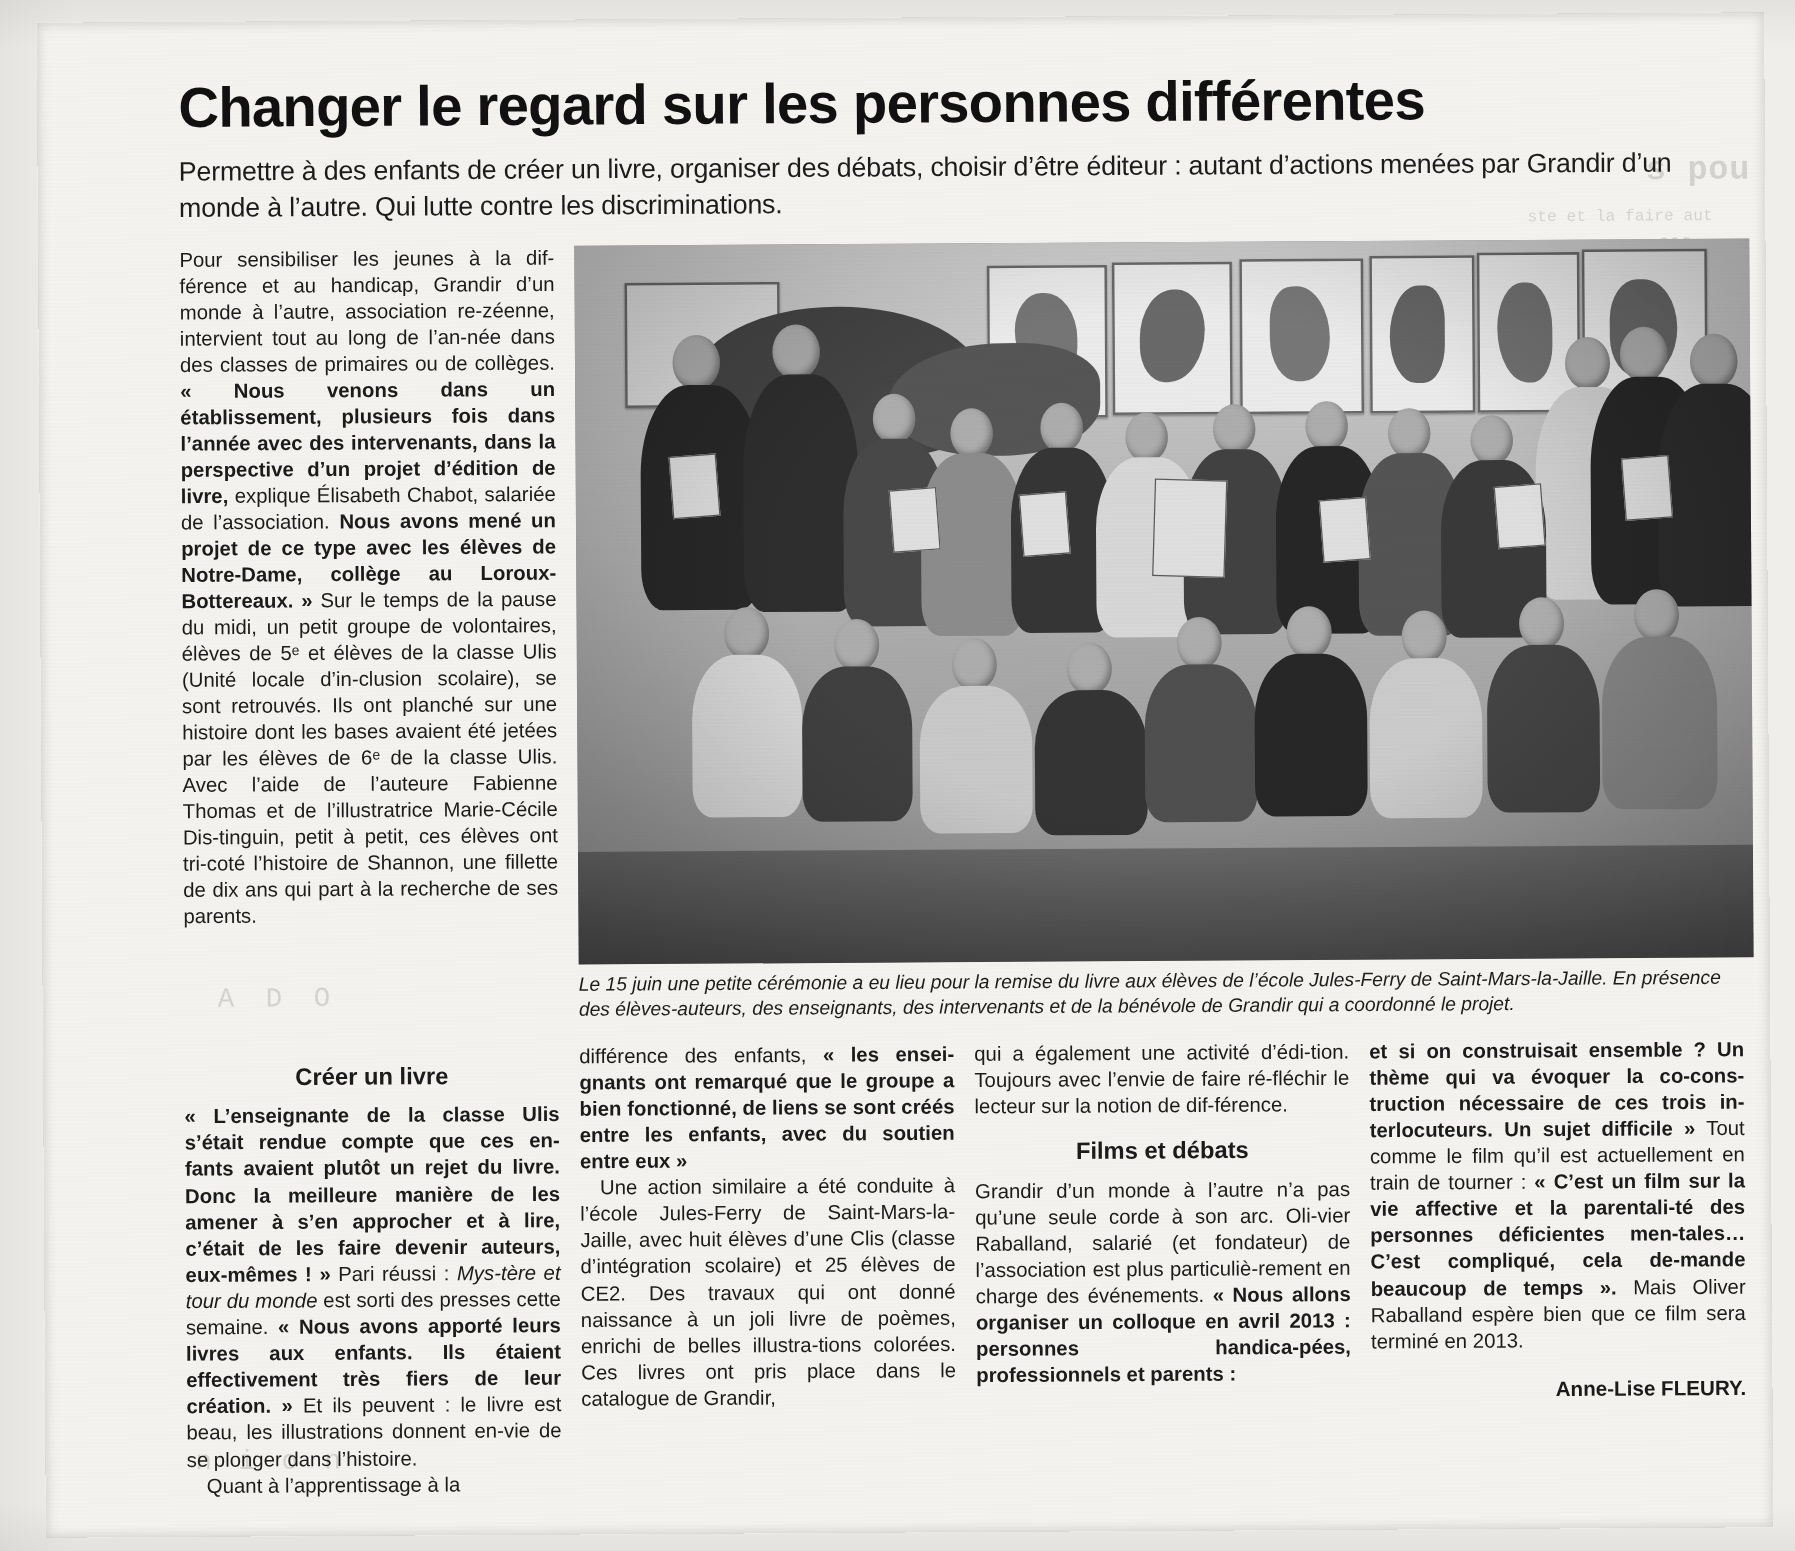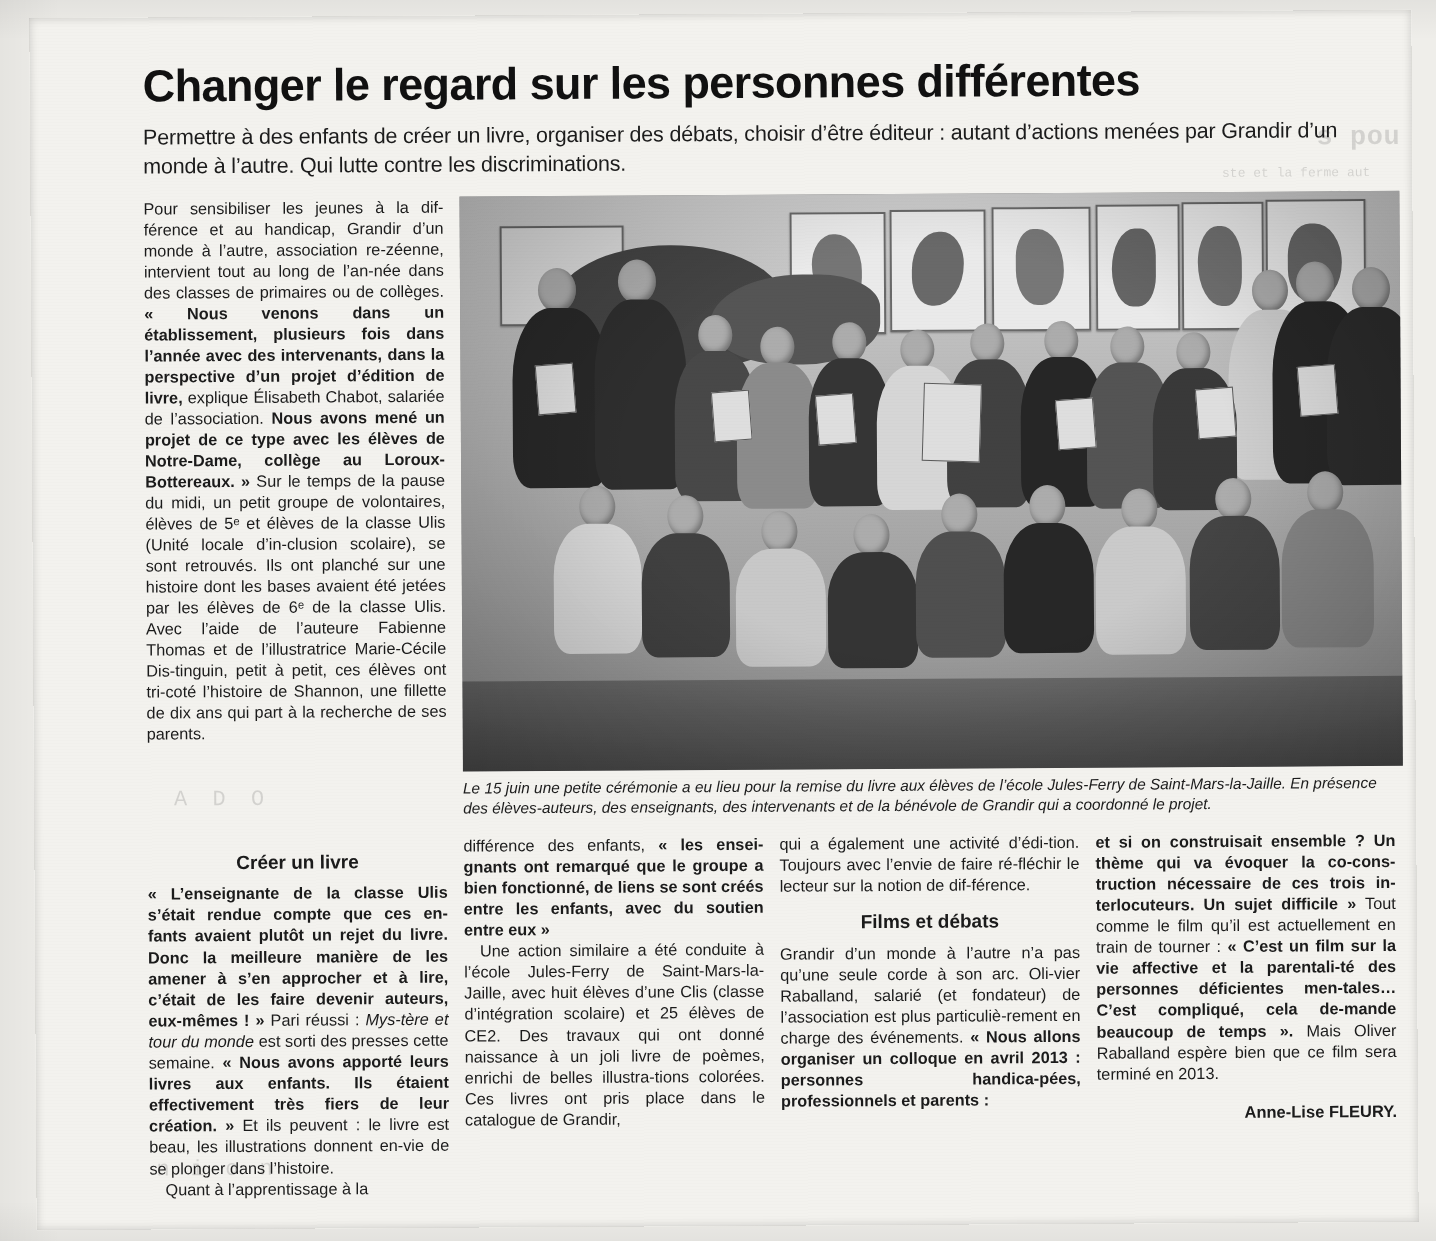--- a/index.html
+++ b/index.html
@@ -195,21 +195,21 @@
     background: radial-gradient(ellipse at 50% 45%, rgba(0,0,0,0) 45%, rgba(0,0,0,0.28) 100%);
   }
 </style>
 </head>
 <body>
 
 <div id="page">
   <div id="paper">
 
     <span class="ghost ghost-1">s pou</span>
-    <span class="ghost ghost-2">ste et la ferme aut</span>
+    <span class="ghost ghost-2">ste et la faire aut</span>
     <span class="ghost ghost-3">30€</span>
     <span class="ghost ghost-4">A D O</span>
     <span class="ghost ghost-5">n i o n</span>
 
     <div class="content">
 
       <h1 class="headline">Changer le regard sur les personnes différentes</h1>
 
       <p class="standfirst">Permettre à des enfants de créer un livre, organiser des débats, choisir d’être éditeur : autant d’actions menées par Grandir d’un monde à l’autre. Qui lutte contre les discriminations.</p>
 

